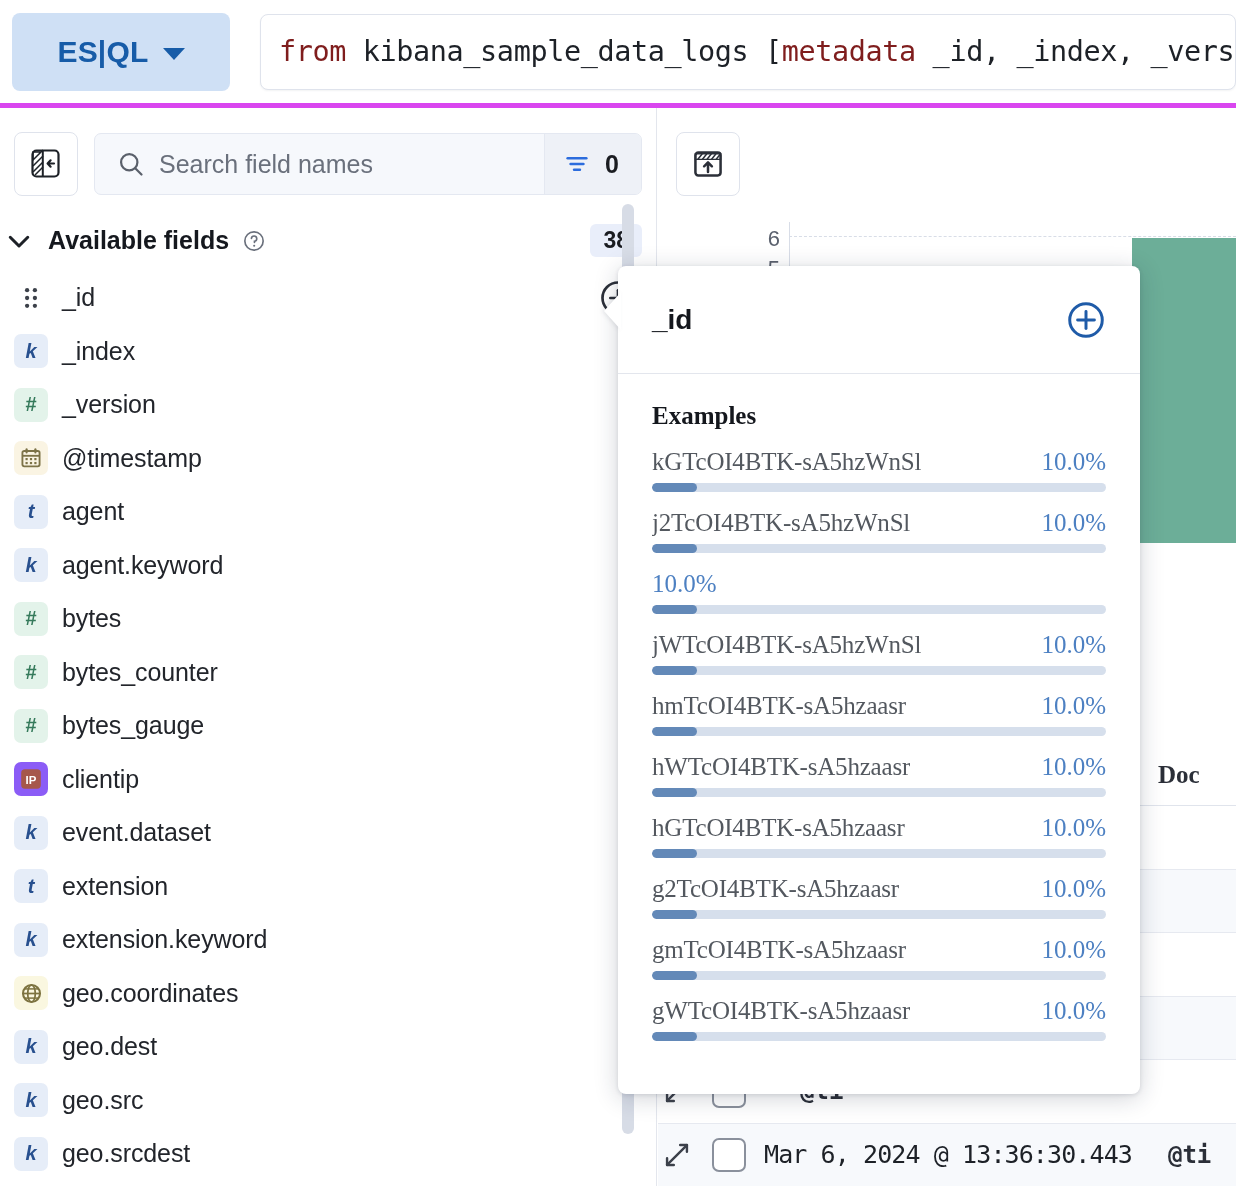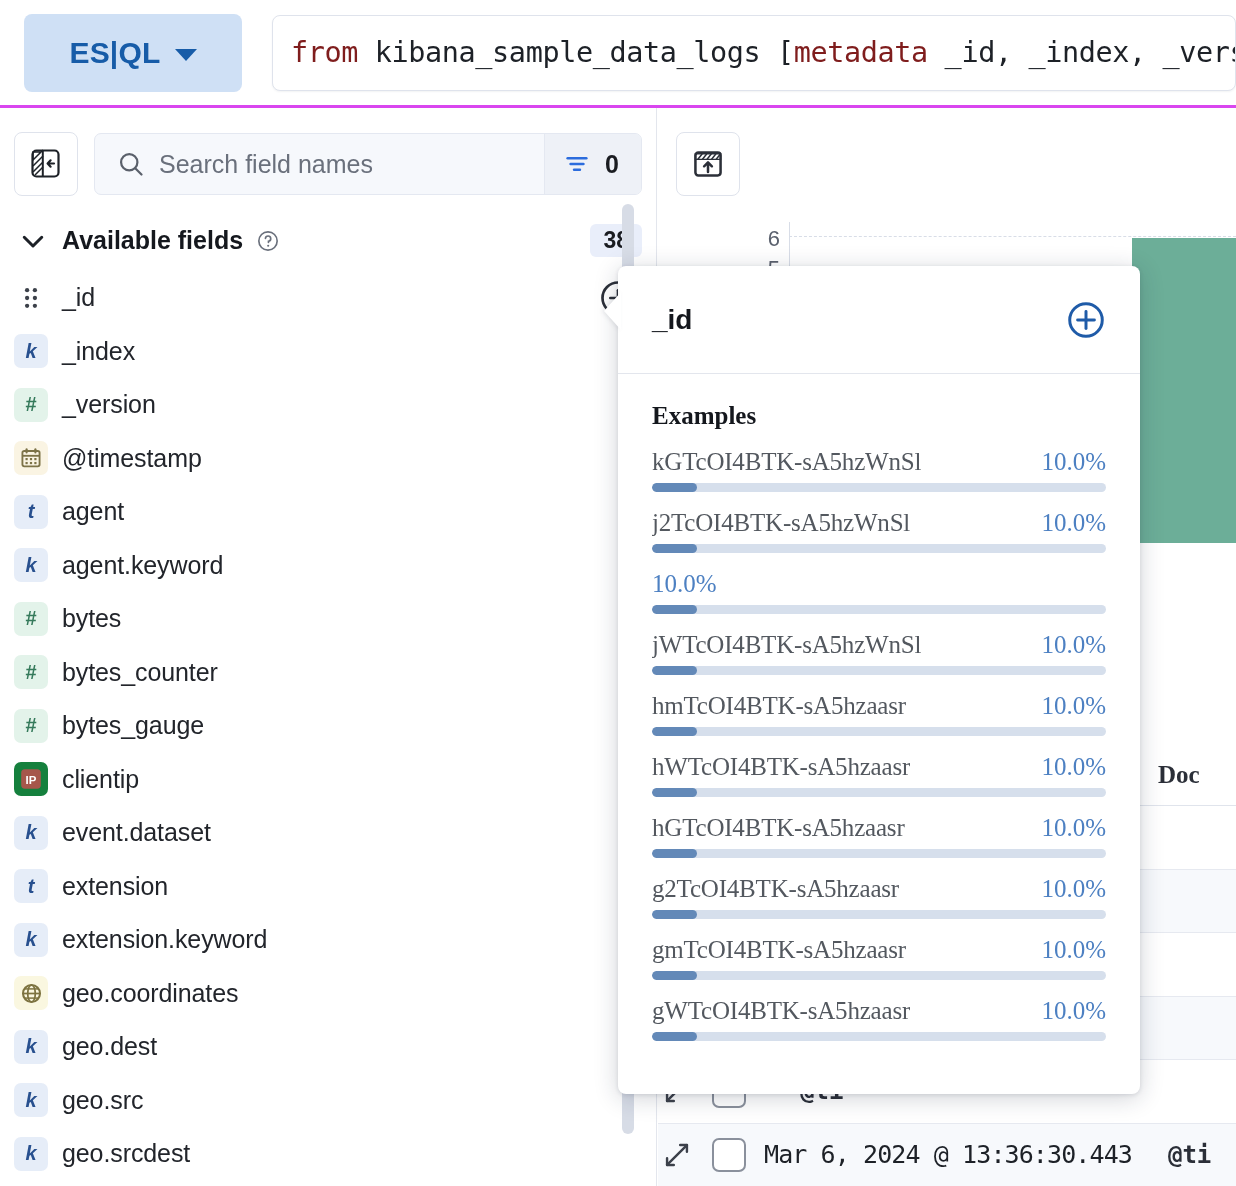--- a/index.html
+++ b/index.html
@@ -20,24 +20,24 @@
     overflow: hidden;
     background: #ffffff;
   }
 
   
   .querybar {
     position: absolute;
     left: 0; top: 0;
     width: 1236px; height: 108px;
     background: #ffffff;
-    border-bottom: 3px solid #d946ef;
-    display: flex;
-    align-items: center;
-    padding: 0 0 0 24px;
+    border-bottom: 5px solid #d946ef;
+    display: flex;
+    align-items: center;
+    padding: 0 0 0 12px;
   }
   .esql-badge {
     width: 218px; height: 78px;
     background: #cfe0f5;
     border-radius: 8px;
     display: flex;
     align-items: center;
     justify-content: center;
     gap: 14px;
     cursor: pointer;
@@ -136,21 +136,21 @@
     background: #eef1f7;
     border-left: 1px solid #e4e8f1;
     cursor: pointer;
   }
   .filter-count { font-size: 25px; font-weight: 700; color: #1a1c21; }
 
   
   .avail-head {
     display: flex;
     align-items: center;
-    padding: 28px 14px 0 18px;
+    padding: 28px 14px 0 4px;
     gap: 14px;
     cursor: pointer;
   }
   .avail-title { font-size: 25px; font-weight: 700; color: #15181e; }
   .avail-count {
     margin-left: auto;
     background: #e9eefa;
     border-radius: 6px;
     font-size: 23px;
     font-weight: 700;
@@ -180,21 +180,21 @@
     border-radius: 7px;
     display: flex; align-items: center; justify-content: center;
     font-size: 20px;
     font-weight: 700;
     flex: 0 0 auto;
   }
   .ftype-k { background: #e6edf8; color: #28508f; font-style: italic; }
   .ftype-t { background: #e6edf8; color: #28508f; font-style: italic; }
   .ftype-num { background: #e3f3ea; color: #357a5b; }
   .ftype-date { background: #faf4e3; }
-  .ftype-ip { background: #15803d; }
+  .ftype-ip { background: #8b5cf6; }
   .ftype-geo { background: #faf7e0; }
   .drag-handle {
     width: 34px; height: 34px;
     display: flex; align-items: center; justify-content: center;
     flex: 0 0 auto;
     cursor: grab;
   }
   .add-field-btn {
     margin-left: auto;
     width: 40px; height: 40px;

